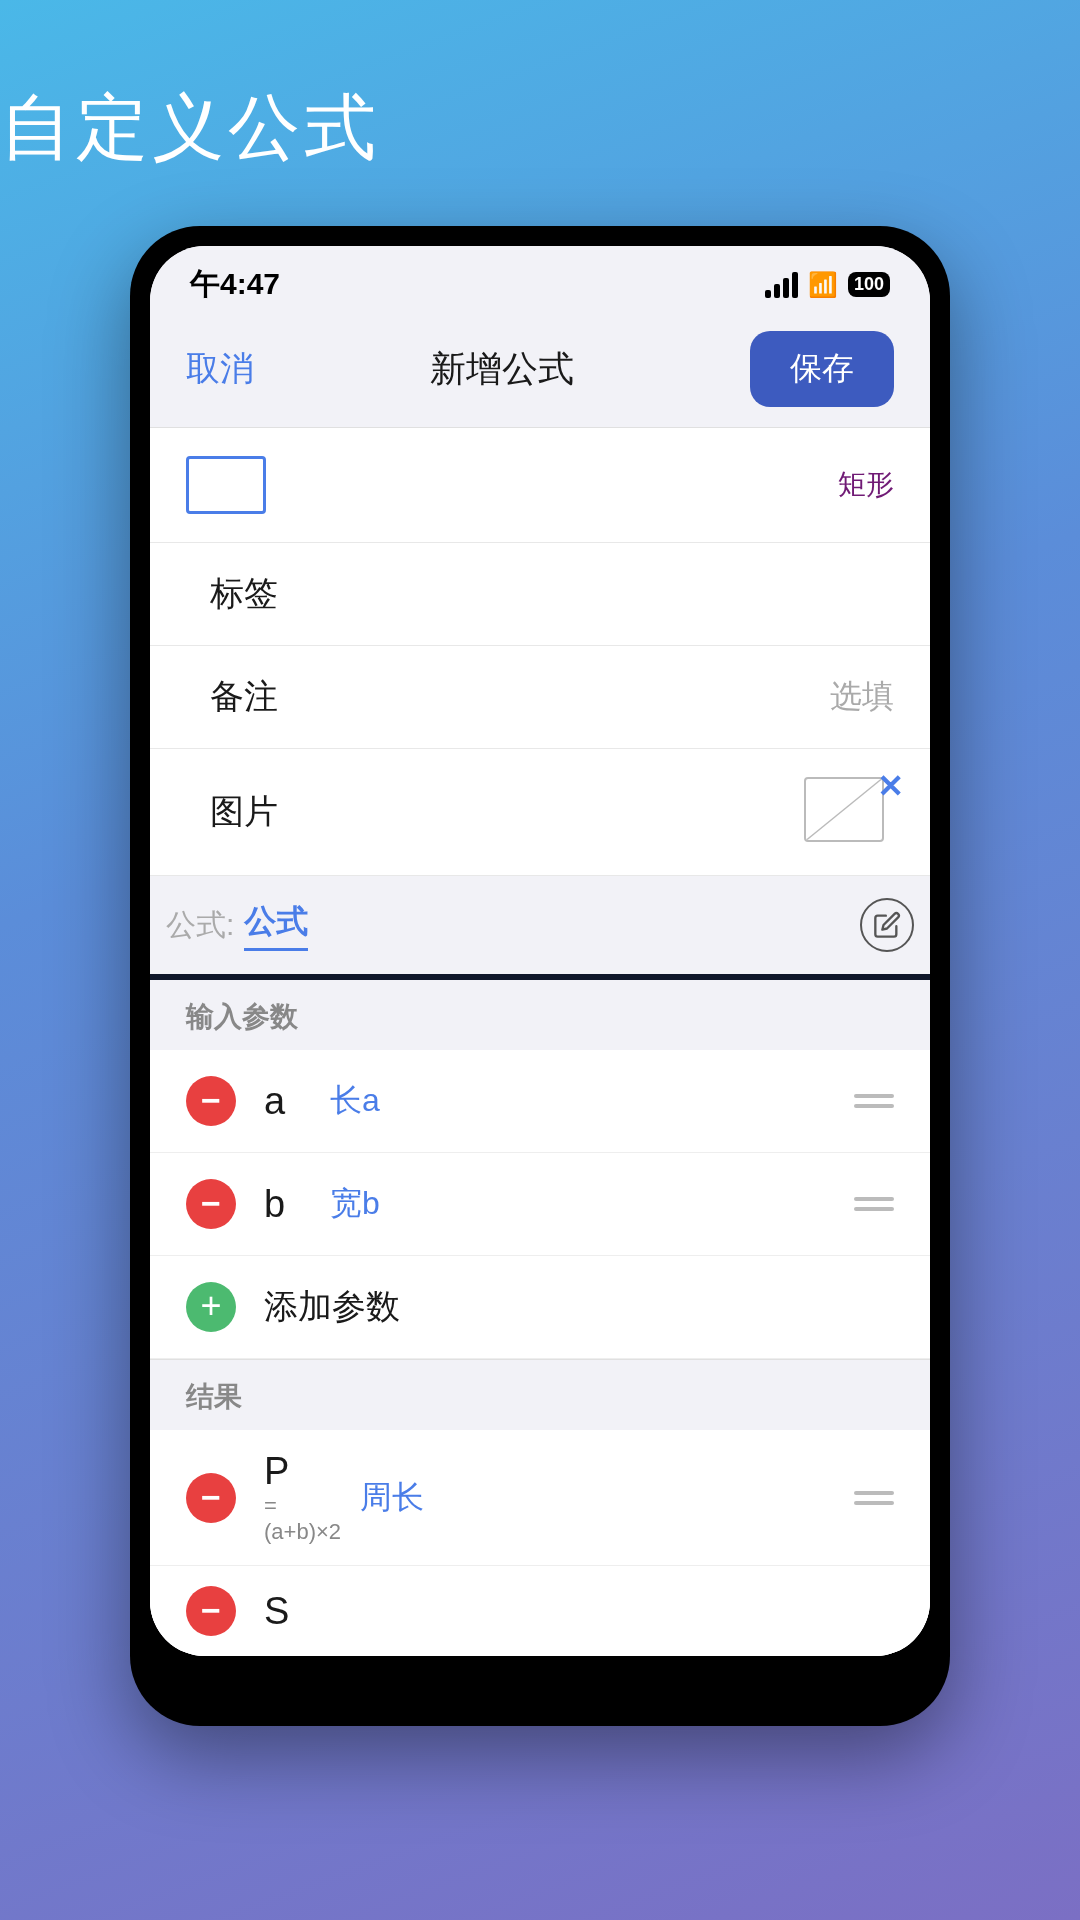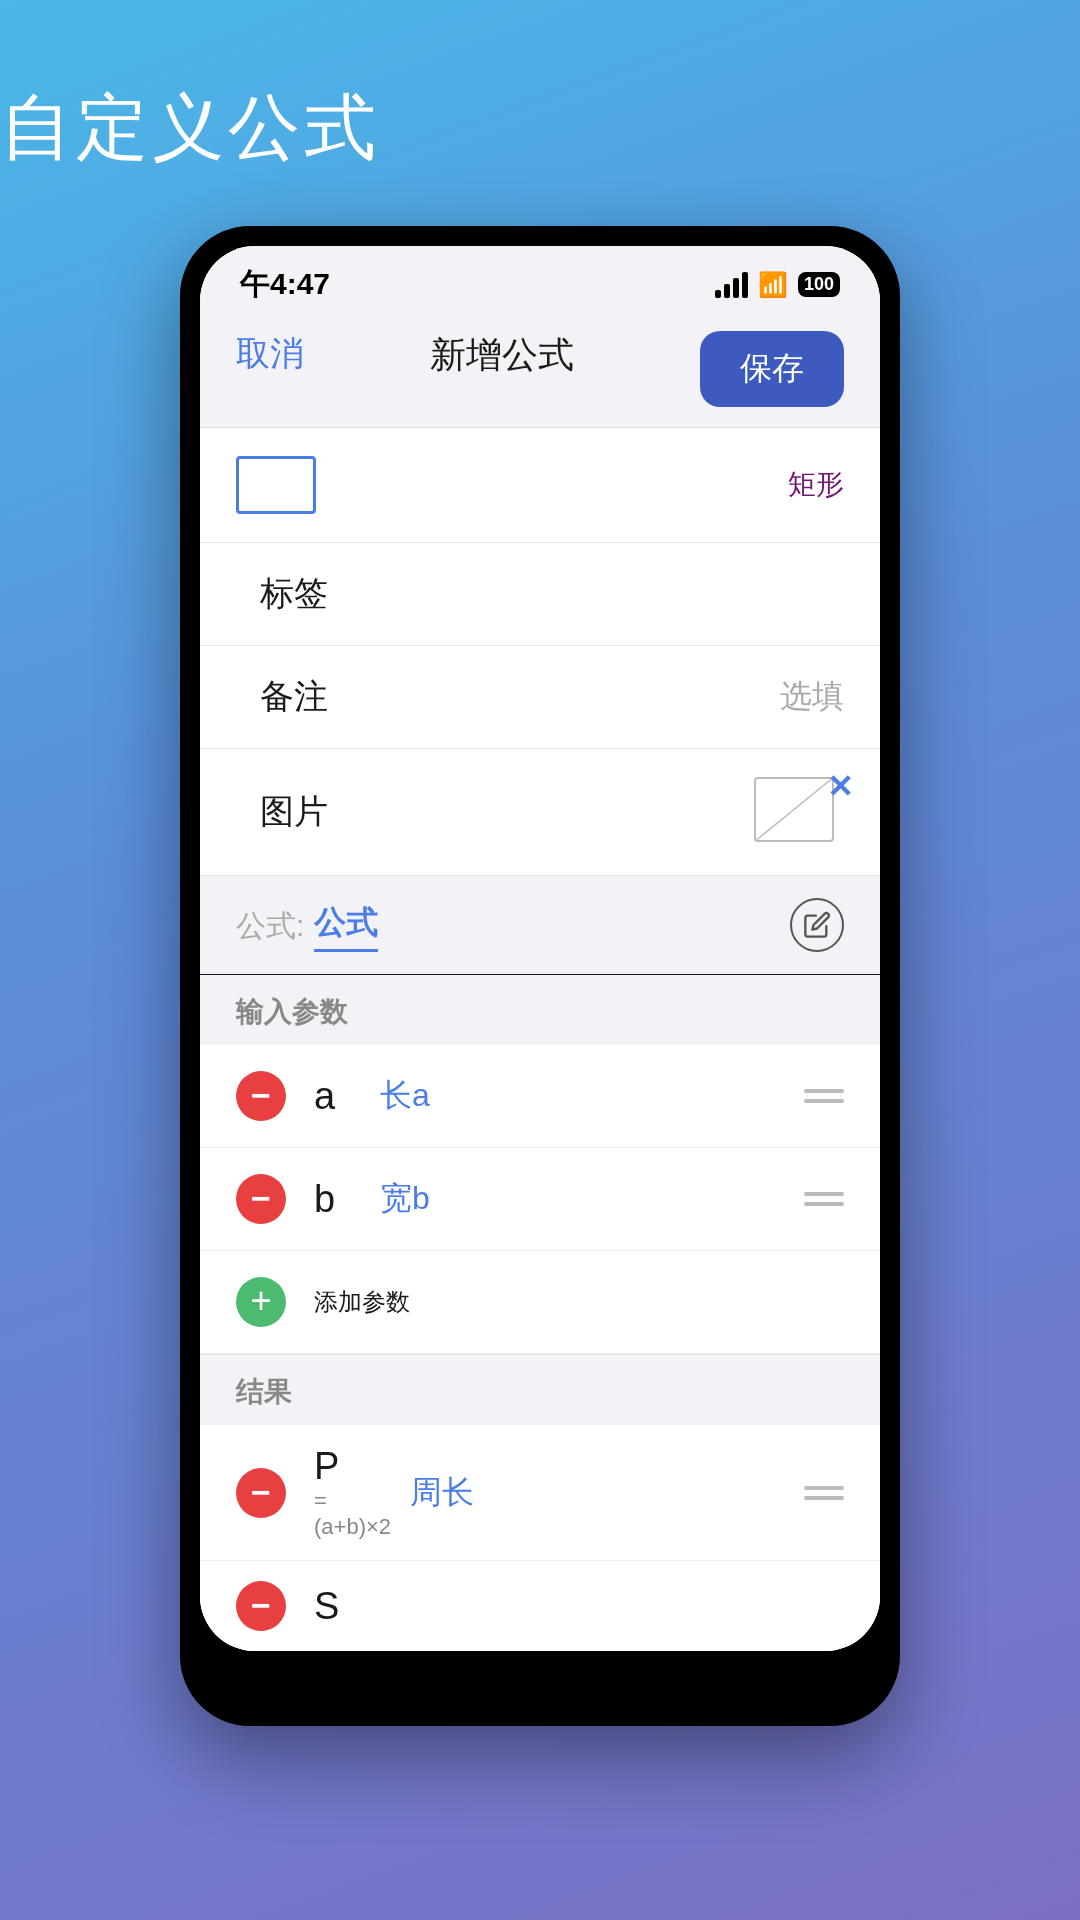--- a/index.html
+++ b/index.html
@@ -24,21 +24,21 @@
     }
     .page-title {
       font-size: 72px;
       font-weight: 400;
       color: #fff;
       letter-spacing: 4px;
     }
 
     
     .phone-mockup {
-      width: 720px;
+      width: 820px;
       min-height: 1500px;
       background: #000;
       border-radius: 70px;
       padding: 20px;
       box-shadow: 0 30px 80px rgba(0,0,0,0.4);
       position: relative;
     }
 
     .phone-screen {
       width: 100%;
@@ -92,20 +92,21 @@
       font-size: 18px;
       font-weight: 600;
     }
 
     
     .nav-bar {
       background: #f2f2f7;
       padding: 16px 36px 20px;
       display: flex;
       justify-content: space-between;
+      align-items: center;
       border-bottom: 1px solid #e0e0e0;
     }
     .nav-cancel {
       font-size: 34px;
       color: #4a7de8;
       font-weight: 400;
       cursor: pointer;
     }
     .nav-title {
       font-size: 36px;
@@ -206,25 +207,25 @@
       cursor: pointer;
     }
 
     
     .formula-section {
       background: #f2f2f7;
       padding: 0;
     }
     .formula-tab-row {
       background: #f2f2f7;
-      padding: 22px 36px;
-      display: flex;
-      align-items: flex-end;
+      padding: 22px 16px;
+      display: flex;
+      align-items: center;
       justify-content: space-between;
-      border-bottom: 1px solid #0f172a;
+      border-bottom: 6px solid #0f172a;
     }
     .formula-tab-left {
       display: flex;
       align-items: center;
       gap: 10px;
     }
     .formula-tab-label {
       font-size: 30px;
       color: #aaa;
     }
@@ -331,21 +332,21 @@
       flex-shrink: 0;
     }
     .add-icon {
       color: #fff;
       font-size: 36px;
       font-weight: 300;
       line-height: 1;
       margin-top: -2px;
     }
     .add-label {
-      font-size: 24px;
+      font-size: 34px;
       color: #1a1a1a;
       margin-left: 28px;
     }
 
     
     .result-section-header {
       background: #f2f2f7;
       padding: 18px 36px 14px;
       border-top: 1px solid #e0e0e0;
     }

